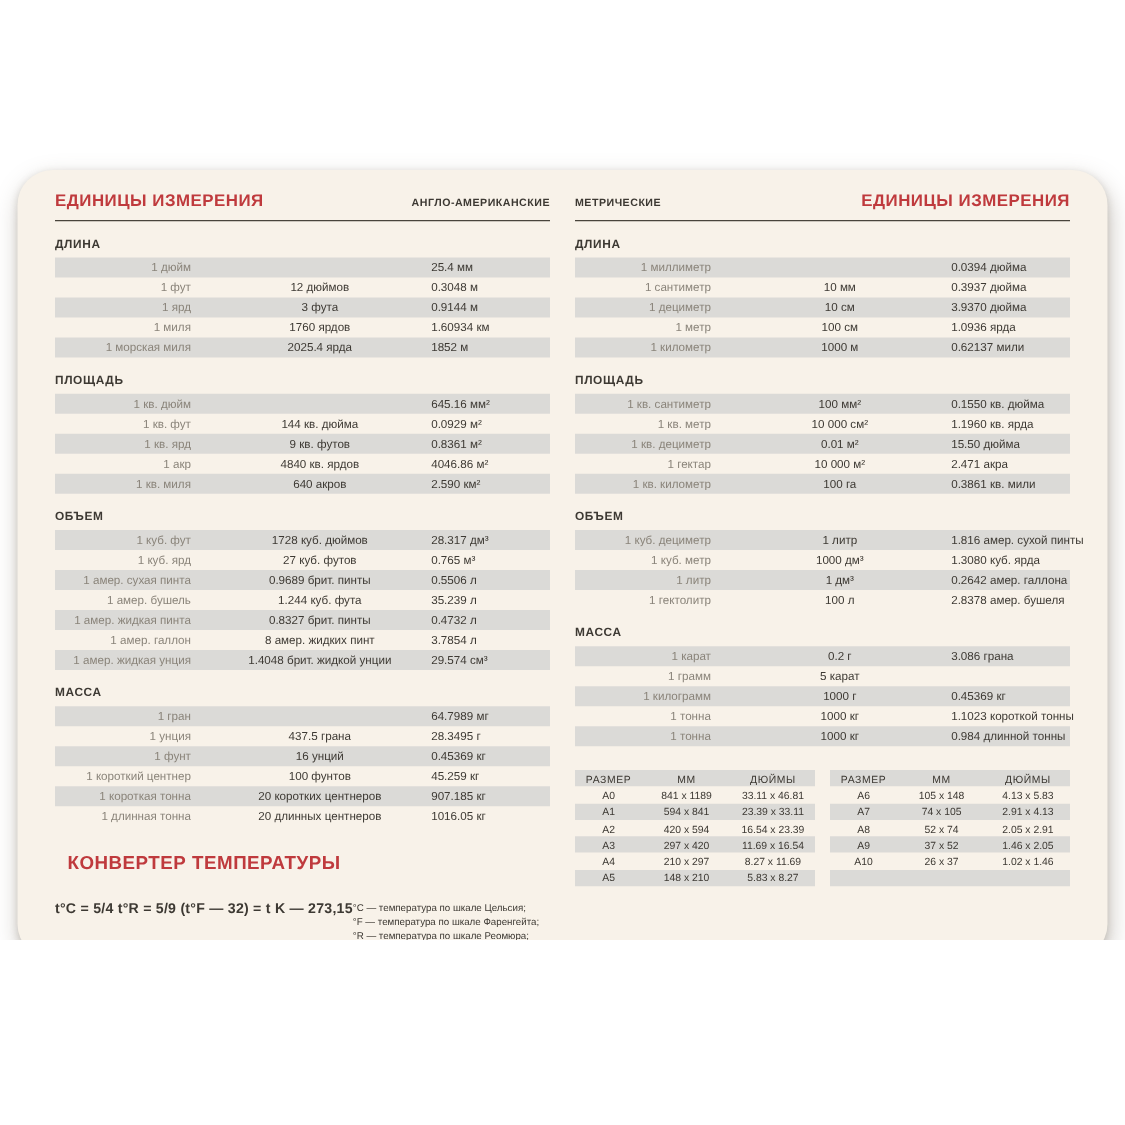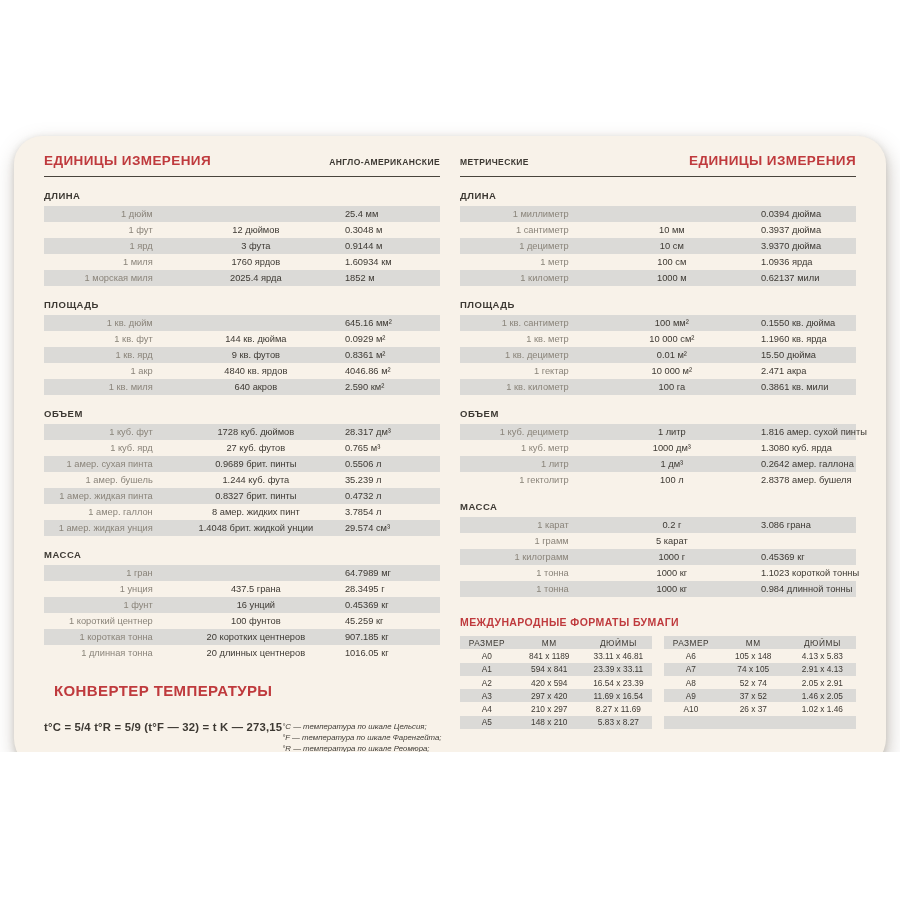--- a/index.html
+++ b/index.html
@@ -36,21 +36,21 @@
   }
   .row:nth-child(odd){background:var(--row);}
   .c1{text-align:right;padding-right:14px;color:var(--muted);white-space:nowrap;overflow:hidden;}
   .c2{text-align:center;white-space:nowrap;}
   .c3{text-align:left;white-space:nowrap;}
   .temp{margin-top:21px;}
   .temp-head{font-size:15px;font-weight:bold;color:var(--accent);letter-spacing:.4px;padding-left:10px;}
   .temp-body{display:flex;margin-top:22px;}
   .formula{font-size:11.3px;font-weight:bold;letter-spacing:.2px;white-space:nowrap;}
   .notes{margin-left:auto;width:46%;}
-  .note{font-size:7.8px;line-height:11.2px;white-space:nowrap;font-style:italic;}
+  .note{font-size:7.8px;line-height:11.2px;white-space:nowrap;}
   .paper{margin-top:19px;}
   .paper-head{font-size:10.5px;font-weight:bold;color:var(--accent);letter-spacing:.4px;margin-bottom:8px;}
   .paper-tables{display:flex;gap:12px;justify-content:flex-end;}
   .ptable{flex:1;min-width:0;}
   .prow{
     display:grid;grid-template-columns:28% 37% 35%;
     height:13.3px;align-items:center;font-size:8.3px;text-align:center;
   }
   .prow:nth-child(odd){background:var(--row);}
   .phead .pc{letter-spacing:.5px;}
@@ -337,21 +337,20 @@
                 <div class="row">
                   <div class="c1">1 тонна</div>
                   <div class="c2">1000 кг</div>
                   <div class="c3">0.984 длинной тонны</div>
                 </div>
               </div>
             </div>
           </div>
 
         <div class="paper">
-          <div class="paper-head">МЕЖДУНАРОДНЫЕ ФОРМАТЫ БУМАГИ</div>
           <div class="paper-tables">
             <div class="ptable">
                 <div class="prow phead">
                   <div class="pc">РАЗМЕР</div>
                   <div class="pc">ММ</div>
                   <div class="pc">ДЮЙМЫ</div>
                 </div>
                 <div class="prow">
                   <div class="pc">A0</div>
                   <div class="pc">841 x 1189</div>

